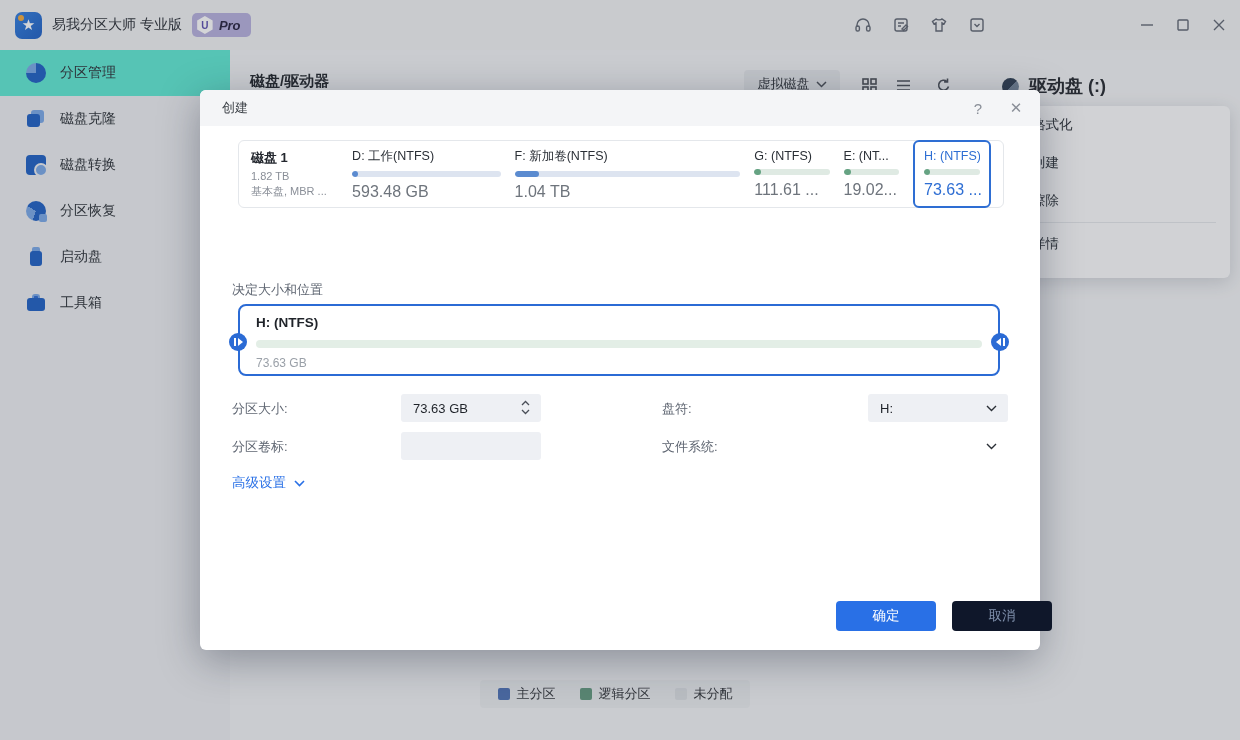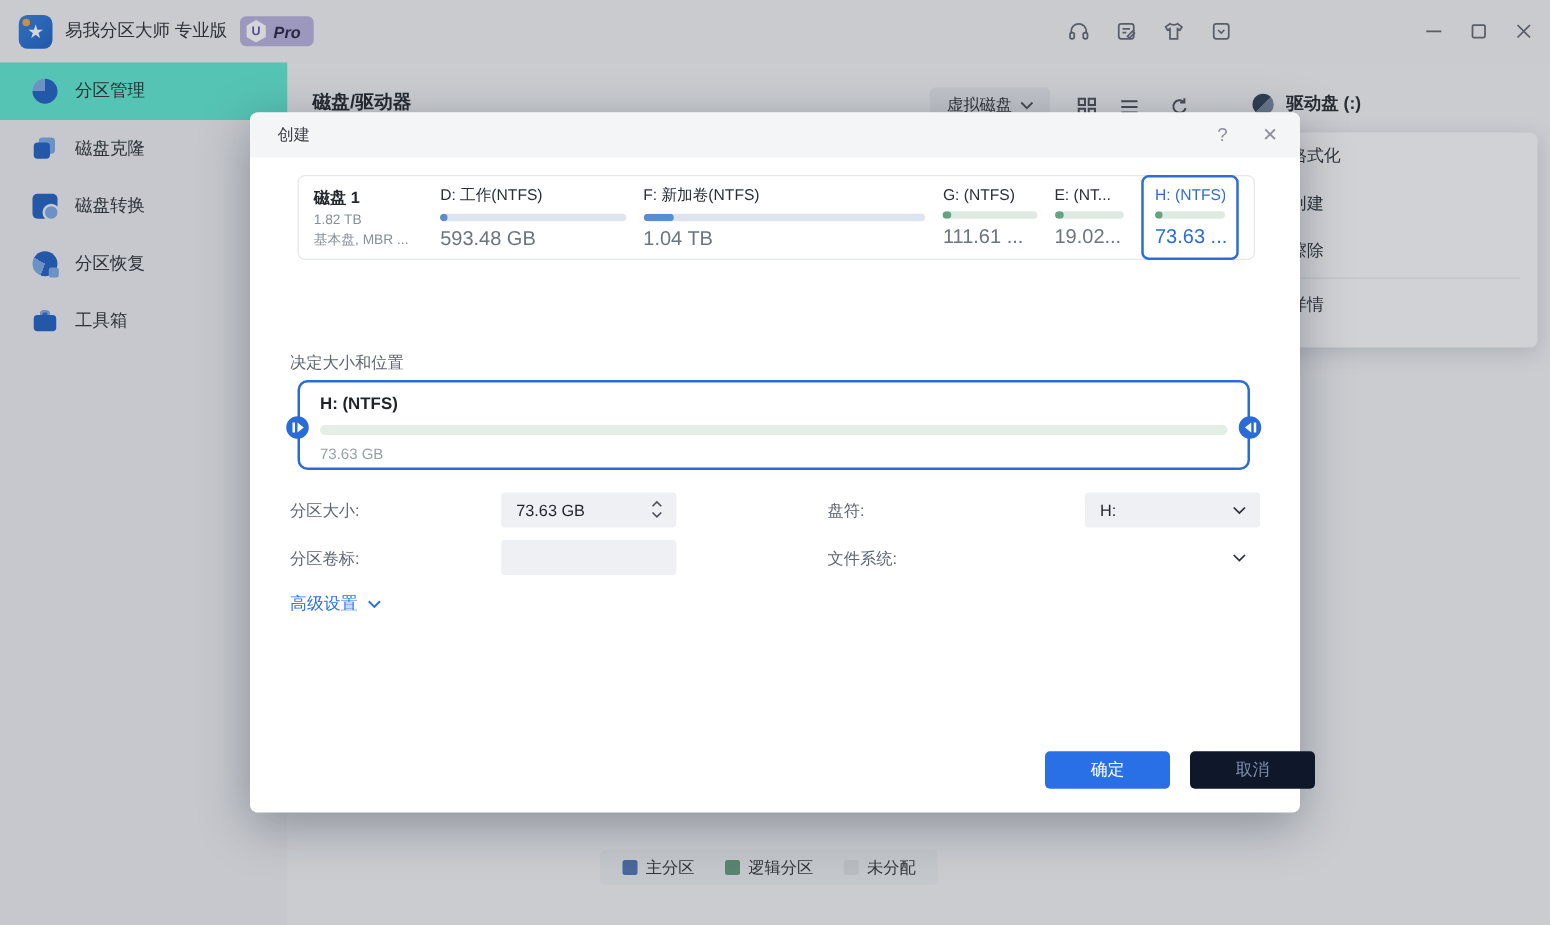--- a/index.html
+++ b/index.html
@@ -39,21 +39,21 @@
   .icon-toolbox .case { position:absolute; left:1px; top:5px; width:18px; height:13px; border-radius:3px; background:#1d5fc4; }
   .icon-toolbox .handle { position:absolute; left:6px; top:1px; width:8px; height:6px; border:2px solid #79a8e8; border-bottom:none; border-radius:3px 3px 0 0; }
 
   .content { position:absolute; left:230px; top:50px; width:1010px; height:690px; background:#f3f4f6; }
   .main-title { position:absolute; left:20px; top:22px; font-size:15px; font-weight:bold; color:#1f2329; }
   .vdisk-btn { position:absolute; left:514px; top:20px; width:96px; height:28px; background:#e6e8ec; border-radius:4px; display:flex; align-items:center; justify-content:center; gap:6px; font-size:13px; color:#2a2f36; }
   .hdr-icon { position:absolute; top:24px; width:22px; height:22px; display:flex; align-items:center; justify-content:center; }
   .hdr-icon svg { stroke:#4a4f58; fill:none; stroke-width:1.6; }
   .drive-hdr { position:absolute; left:772px; top:24px; display:flex; align-items:center; gap:10px; }
   .drive-disk-icon { width:17px; height:17px; border-radius:50%; background:linear-gradient(135deg,#2e3d52 50%,#75869b 50%); }
-  .drive-hdr-label { font-size:14px; font-weight:bold; color:#23272e; }
+  .drive-hdr-label { font-size:18px; font-weight:bold; color:#23272e; }
   .ctx-menu { position:absolute; left:770px; top:56px; width:230px; height:172px; background:#fbfcfd; border-radius:6px; box-shadow:0 4px 18px rgba(40,50,70,.18); }
   .ctx-item { height:38px; display:flex; align-items:center; padding-left:32px; font-size:13.5px; color:#2a2f36; }
   .ctx-div { height:1px; background:#e4e7eb; margin:2px 14px; }
 
   .legend { position:absolute; left:250px; top:630px; width:270px; height:28px; background:#ebedf0; border-radius:4px; display:flex; align-items:center; justify-content:center; gap:24px; }
   .lg-item { display:flex; align-items:center; gap:7px; font-size:13px; color:#2f3338; }
   .lg-sq { width:12px; height:12px; border-radius:2px; }
 
   
   .dim { position:absolute; inset:0; background:rgba(58,62,72,.22); z-index:50; }
@@ -174,20 +174,27 @@
   </div>
   <div class="side-item">
     <span class="s-icon icon-convert"></span>
     <span class="s-label">磁盘转换</span>
   </div>
   <div class="side-item">
     <span class="s-icon icon-recover"></span>
     <span class="s-label">分区恢复</span>
   </div>
   <div class="side-item">
+    <span class="s-icon icon-boot">
+        <span class="cap"></span>
+        <span class="body"></span>
+      </span>
+    <span class="s-label">启动盘</span>
+  </div>
+  <div class="side-item">
     <span class="s-icon icon-toolbox">
         <span class="handle"></span>
         <span class="case"></span>
       </span>
     <span class="s-label">工具箱</span>
   </div>
 </div>
 
 <div class="content">
   <div class="main-title">磁盘/驱动器</div>

